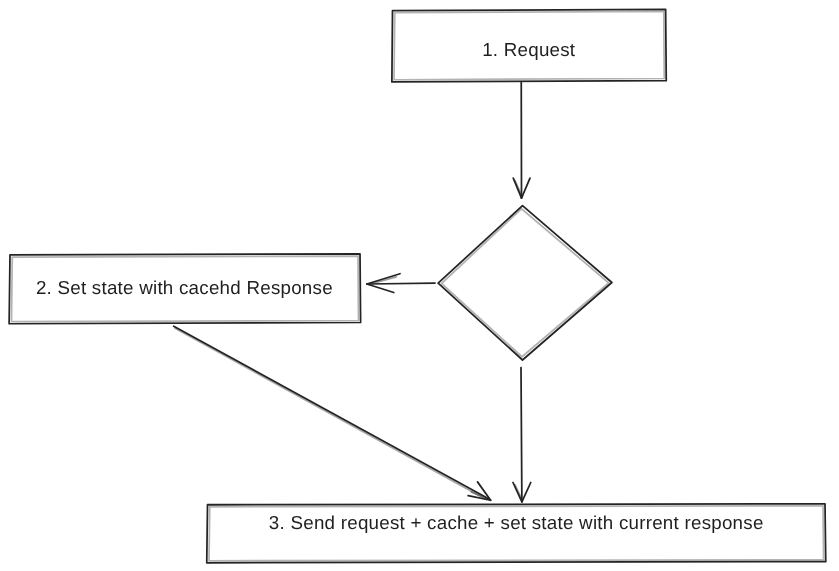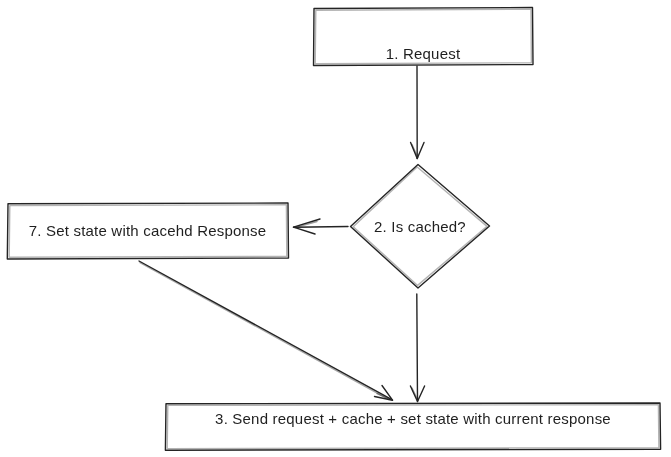--- a/index.html
+++ b/index.html
@@ -25,21 +25,21 @@
     display: flex;
     align-items: center;
     justify-content: center;
     text-align: center;
     font-size: 15px;
     line-height: 1.2;
     color: #1f1f1f;
     letter-spacing: 0.2px;
     user-select: none;
   }
-  #lbl-request { left: 313px; top: 19px;  width: 220px; height: 70px; }
+  #lbl-request { left: 313px; top: 6px;  width: 220px; height: 70px; }
   #lbl-cached  { left: 348px; top: 198px; width: 144px; height: 58px; }
   #lbl-set     { left: 7px;  top: 203px; width: 281px; height: 56px; }
   #lbl-send    { left: 165px; top: 403px; width: 496px; height: 32px; }
 </style>
 </head>
 <body>
 
 <div class="canvas">
 
   <svg class="shapes" width="671" height="457" viewBox="0 0 671 457" xmlns="http://www.w3.org/2000/svg">
@@ -100,19 +100,18 @@
           <path d="M382,385.5 L392.5,400.2"></path>
           <path d="M377,393.5 L391.5,399.8" opacity="0.45"></path>
         </g>
       </g>
 
     </g>
   </svg>
 
   <div class="node-label" id="lbl-request">1. Request</div>
 
-  <div class="node-label" id="lbl-cached">2. Is cached?</div>
 
-  <div class="node-label" id="lbl-set">7. Set state with cacehd Response</div>
+  <div class="node-label" id="lbl-set">2. Set state with cacehd Response</div>
 
   <div class="node-label" id="lbl-send">3. Send request + cache + set state with current response</div>
 
 </div>
 
 </body></html>

